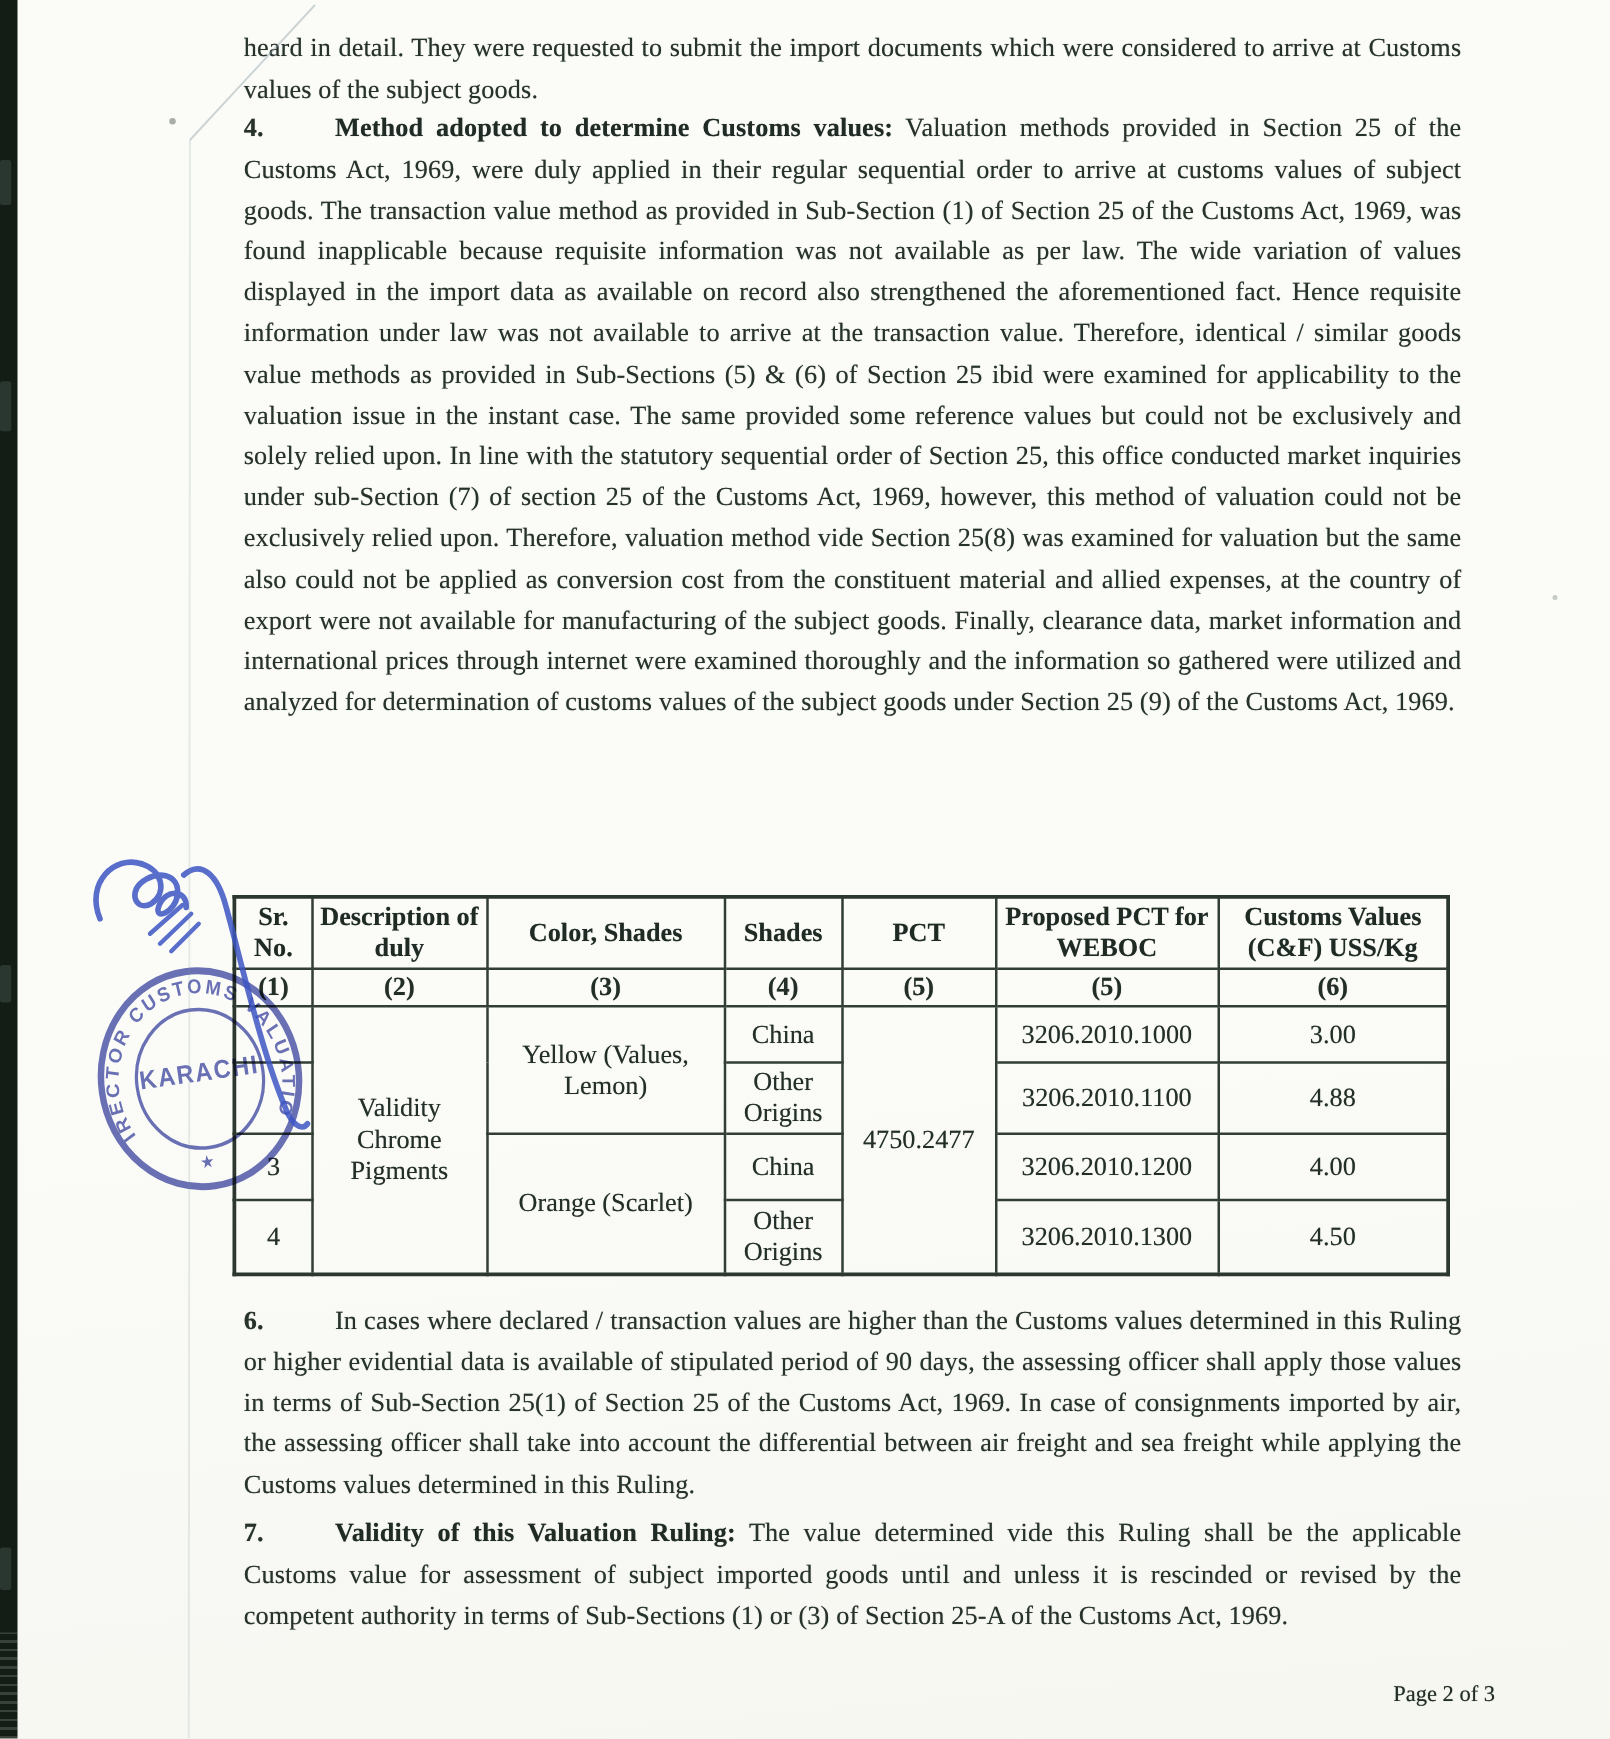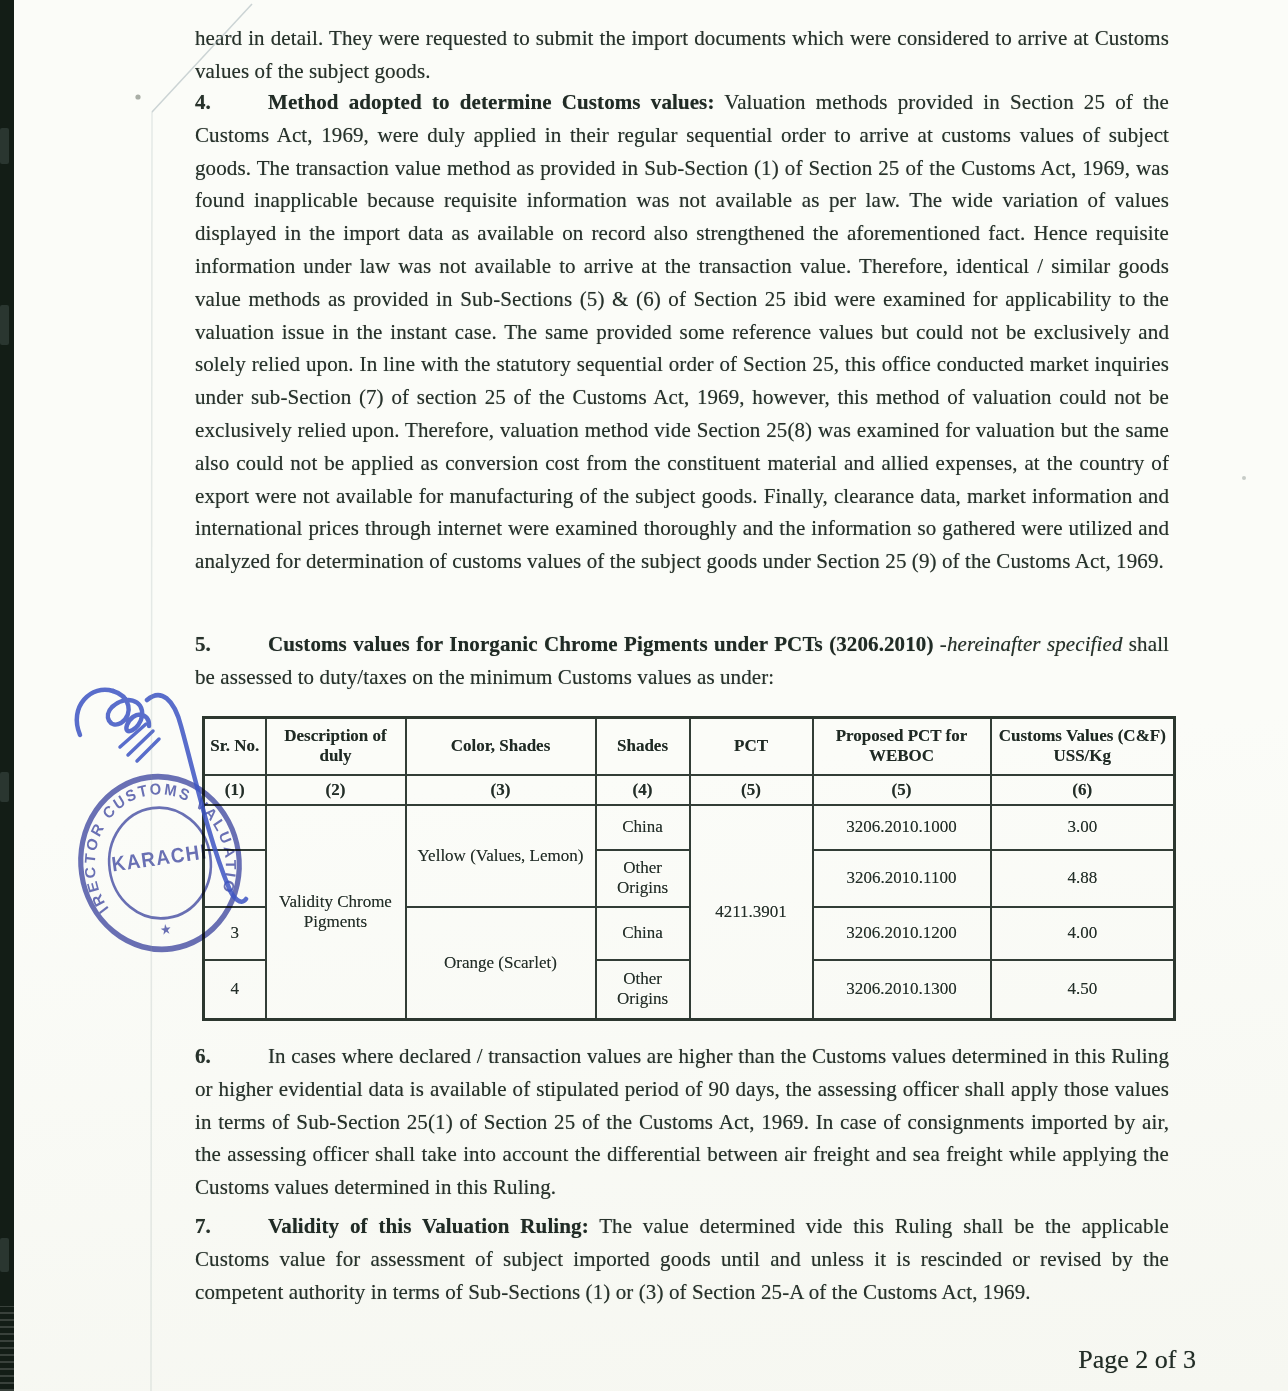--- a/index.html
+++ b/index.html
@@ -14,56 +14,55 @@
   .scan-strip .ridges{position:absolute;left:0;bottom:0;width:14px;height:85px;
     background:repeating-linear-gradient(0deg,rgba(255,255,255,.16) 0 2px,transparent 2px 7px);}
   
   .para{position:absolute;left:195px;width:974px;margin:0;text-align:justify;
     font-size:21px;line-height:32.8px;letter-spacing:.1px;
     text-shadow:0 0 .7px rgba(40,52,45,.55);}
   .pnum{display:inline-block;width:73px;font-weight:bold;}
   .para b{font-weight:bold;color:#202b25;}
   .para i{font-style:italic;}
   
-  .vtable{position:absolute;left:202px;top:716px;width:971px;border-collapse:collapse;
-    table-layout:fixed;font-size:17px;z-index:1;color:#232e28;
+  .vtable{position:absolute;left:186px;top:716px;width:971px;border-collapse:collapse;
+    table-layout:fixed;font-size:21px;z-index:1;color:#232e28;
     text-shadow:0 0 .6px rgba(40,52,45,.5);}
   .vtable th,.vtable td{border:2px solid #323d36;text-align:center;vertical-align:middle;
     padding:1px 3px;overflow:hidden;}
   .vtable{border:3px solid #2c372f;}
   .vtable th{font-weight:bold;color:#1f2a24;}
   .vtable .colnum{font-weight:bold;}
   tr.hrow{height:57px;} tr.nrow{height:30px;}
   tr.r1{height:45px;} tr.r2{height:57px;} tr.r3{height:53px;} tr.r4{height:60px;}
   
   .stamp{position:absolute;left:74px;top:769px;width:172px;height:188px;
     transform:rotate(-8deg);opacity:.82;mix-blend-mode:multiply;z-index:3;}
   
   .overlay{position:absolute;left:0;top:0;width:1288px;height:1391px;pointer-events:none;z-index:4;}
-  .footer{position:absolute;right:92px;top:1345px;font-size:26px;color:#222d26;
+  .footer{position:absolute;right:92px;top:1345px;font-size:18px;color:#222d26;
     text-shadow:0 0 .7px rgba(40,52,45,.55);text-align:center;}
 </style>
 </head>
 <body>
 
 <div class="page">
 
   <div class="scan-strip">
     <div class="patch" style="top:128px;height:36px;"></div>
     <div class="patch" style="top:305px;height:40px;"></div>
     <div class="patch" style="top:772px;height:30px;"></div>
     <div class="patch" style="top:1238px;height:34px;"></div>
     <div class="ridges"></div>
   </div>
 
   <p class="para" style="top:22px;"><span>heard in detail. They were requested to submit the import documents which were considered to arrive at Customs values of the subject goods.</span></p>
 
   <p class="para" style="top:86px;"><span class="pnum">4.</span><b>Method adopted to determine Customs values:</b><span> Valuation methods provided in Section 25 of the Customs Act, 1969, were duly applied in their regular sequential order to arrive at customs values of subject goods. The transaction value method as provided in Sub-Section (1) of Section 25 of the Customs Act, 1969, was found inapplicable because requisite information was not available as per law. The wide variation of values displayed in the import data as available on record also strengthened the aforementioned fact. Hence requisite information under law was not available to arrive at the transaction value. Therefore, identical / similar goods value methods as provided in Sub-Sections (5) &amp; (6) of Section 25 ibid were examined for applicability to the valuation issue in the instant case. The same provided some reference values but could not be exclusively and solely relied upon. In line with the statutory sequential order of Section 25, this office conducted market inquiries under sub-Section (7) of section 25 of the Customs Act, 1969, however, this method of valuation could not be exclusively relied upon. Therefore, valuation method vide Section 25(8) was examined for valuation but the same also could not be applied as conversion cost from the constituent material and allied expenses, at the country of export were not available for manufacturing of the subject goods. Finally, clearance data, market information and international prices through internet were examined thoroughly and the information so gathered were utilized and analyzed for determination of customs values of the subject goods under Section 25 (9) of the Customs Act, 1969.</span></p>
 
-  <p class="para" style="top:628px;"><span class="pnum">5.</span><b>Customs values for Inorganic Chrome Pigments under PCTs (3206.2010)</b><i> -hereinafter specified</i><span> shall be assessed to duty/taxes on the minimum Customs values as under:</span></p>
 
   <table class="vtable">
     <colgroup>
       <col style="width:62px;">
         <col style="width:140px;">
         <col style="width:190px;">
       <col style="width:94px;">
         <col style="width:123px;">
         <col style="width:178px;">
         <col style="width:184px;">
@@ -87,21 +86,21 @@
         <td class="colnum">(5)</td>
         <td class="colnum">(6)</td>
       </tr>
     </thead>
     <tbody>
       <tr class="r1">
         <td></td>
         <td rowspan="4">Validity Chrome Pigments</td>
         <td rowspan="2">Yellow (Values, Lemon)</td>
         <td>China</td>
-        <td rowspan="4">4211.3901</td>
+        <td rowspan="4">4750.2477</td>
         <td>3206.2010.1000</td>
         <td>3.00</td>
       </tr>
       <tr class="r2">
         <td></td>
         <td>Other Origins</td>
         <td>3206.2010.1100</td>
         <td>4.88</td>
       </tr>
       <tr class="r3">

